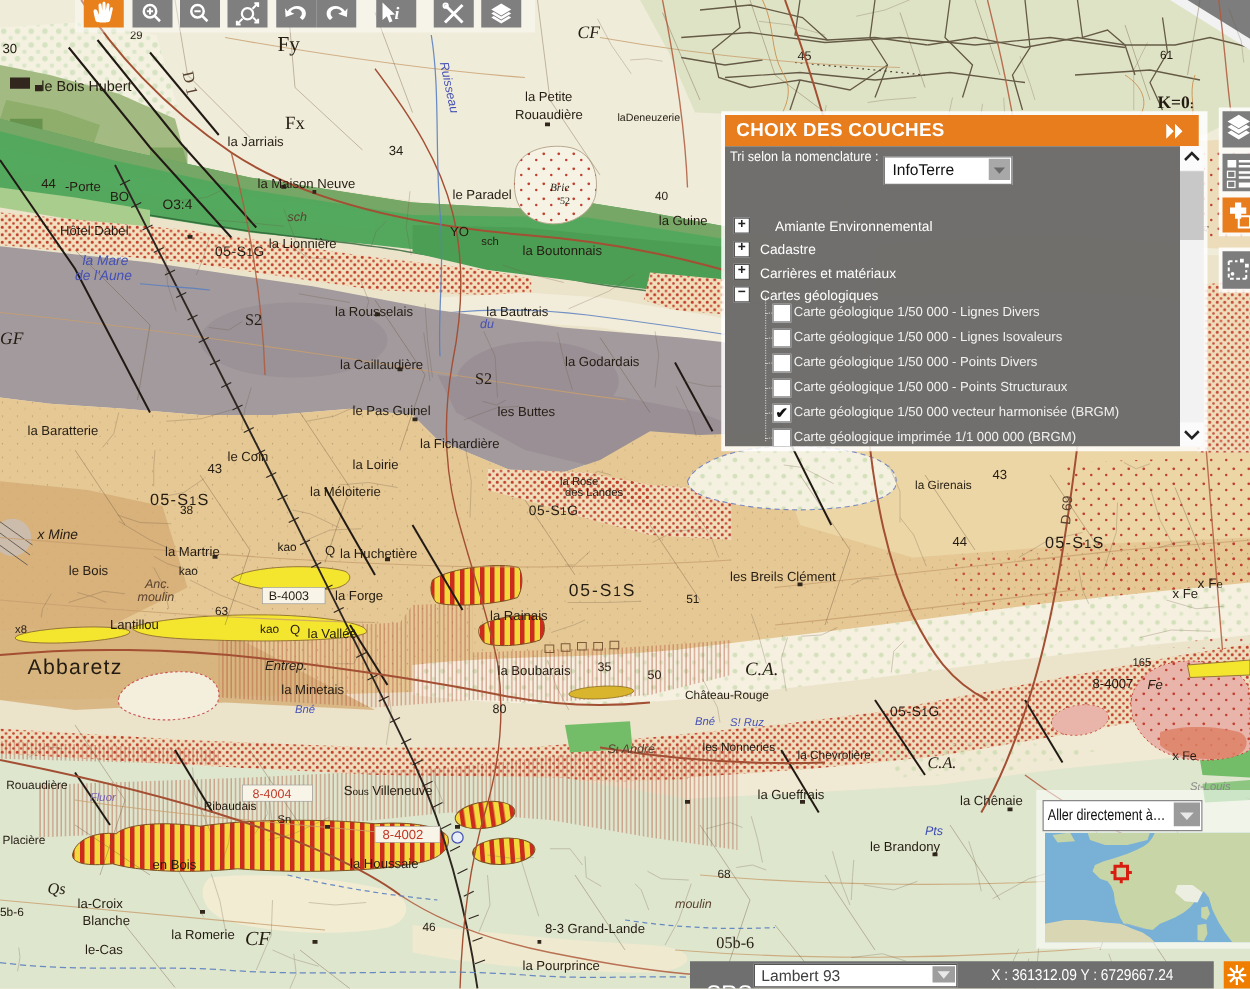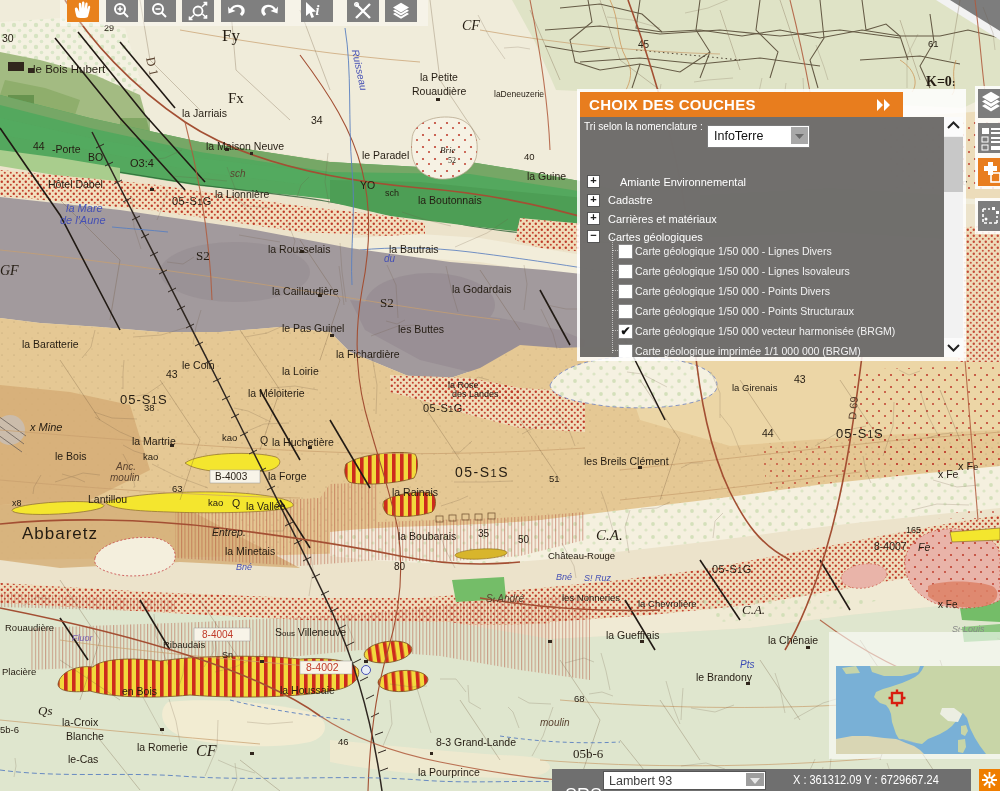--- a/index.html
+++ b/index.html
@@ -647,21 +647,21 @@
 <circle cx="-6.5" cy="-6.5" r="1.8" stroke-width="1.4"></circle>
 </g>
 
 <g transform="translate(401,10)" fill="#fff">
 <path d="M-8,-3 L0,-9 L8,-3 L0,3 Z M-8,1 L-6,-0.5 L0,4 L6,-0.5 L8,1 L0,7 Z M-8,5 L-6,3.5 L0,8 L6,3.5 L8,5 L0,11 Z" transform="scale(1,0.8)"></path>
 </g>
 </svg>
 </div>
 
 <div class="ui" style="left:577px;top:89px;width:389px;height:272px;background:rgba(255,255,255,0.85);"></div>
-<div class="ui" style="left:580px;top:92px;width:323px;height:25px;background:#e87d1e;color:#fff;">
+<div class="ui" style="left:580px;top:92px;width:379px;height:25px;background:#e87d1e;color:#fff;">
 <div style="font-size:15px;font-weight:bold;padding:4px 0 0 9px;letter-spacing:0.3px;">CHOIX DES COUCHES</div>
 <svg width="22" height="16" style="position:absolute;right:6px;top:5px;">
         <path d="M2,2 L8,8 L2,14 Z M9,2 L15,8 L9,14 Z" fill="#fff"></path>
       </svg>
 </div>
 <div class="ui" id="panelbody" style="left:580px;top:117px;width:364px;height:240px;background:rgba(104,102,100,0.94);color:#fff;overflow:hidden;">
   <div style="position:absolute;left:4px;top:3px;font-size:11px;white-space:nowrap;transform:scaleX(0.92);transform-origin:0 0;">Tri selon la nomenclature :</div>
   <div style="position:absolute;left:127px;top:8px;width:101px;height:21px;background:#fff;border:1px solid #7a7a7a;">
     <div style="font-size:12.5px;color:#111;padding:3px 0 0 6px;">InfoTerre</div>
     <div style="position:absolute;right:1px;top:1px;width:17px;height:17px;background:#a8a8a8;"><svg width="17" height="17">
@@ -740,20 +740,26 @@
         </g>
         <g fill="#fff">
           <rect x="14" y="6" width="3" height="3"></rect>
           <rect x="18" y="10" width="3" height="3"></rect>
           <circle cx="8" cy="18" r="1.5"></circle>
         </g>
       </svg>
 </div>
 
 <div class="ui" style="left:829px;top:632px;width:171px;height:127px;background:rgba(255,255,255,0.55);"></div>
+<div class="ui" style="left:834px;top:640px;width:126px;height:23px;background:#fff;border:1px solid #888;">
+  <div style="font-size:12.6px;color:#111;padding:4px 0 0 4px;white-space:nowrap;transform:scaleX(0.8);transform-origin:0 0;">Aller directement à…</div>
+  <div style="position:absolute;right:1px;top:1px;width:21px;height:19px;background:#9b9b9b;"><svg width="21" height="19">
+          <path d="M5,8 L16,8 L10.5,14 Z" fill="#e8e8e8"></path>
+        </svg></div>
+</div>
 <div class="ui" style="left:836px;top:666px;width:164px;height:88px;overflow:hidden;">
 <svg width="164" height="88" viewBox="0 0 164 88">
 <rect width="164" height="88" fill="#79b0d6"></rect>
 <polygon points="34,0 84,0 82,6 66,10 48,10 36,6" fill="#c6d4a9"></polygon>
 <polygon points="6,2 20,0 24,7 10,8" fill="#c6d4a9"></polygon>
 <polygon points="88,0 164,0 164,88 150,88 144,80 139,72 134,62 131,52 127,47 121,54 116,60 111,64 104,68 97,71 92,73 86,78 80,77 73,75 66,73 63,73 60,68 58,62 56,56 55,48 53,43 50,39 44,37 38,31 40,26 47,23 54,21 60,19 66,17 73,14 79,11 83,8 86,4" fill="#c8d5a7"></polygon>
 <polygon points="0,73 16,70 32,70 48,72 60,73 63,74 70,77 78,80 84,84 88,88 0,88" fill="#d9d6b4"></polygon>
 <polygon points="125,60 130,59 132,65 129,70 125,68" fill="#c8d5a7"></polygon>
 <polygon points="122,74 129,73 130,81 127,87 122,86" fill="#c8d5a7"></polygon>
 <polygon points="106,42 118,42 126,48 122,56 112,55 104,48" fill="#eceee2"></polygon>

